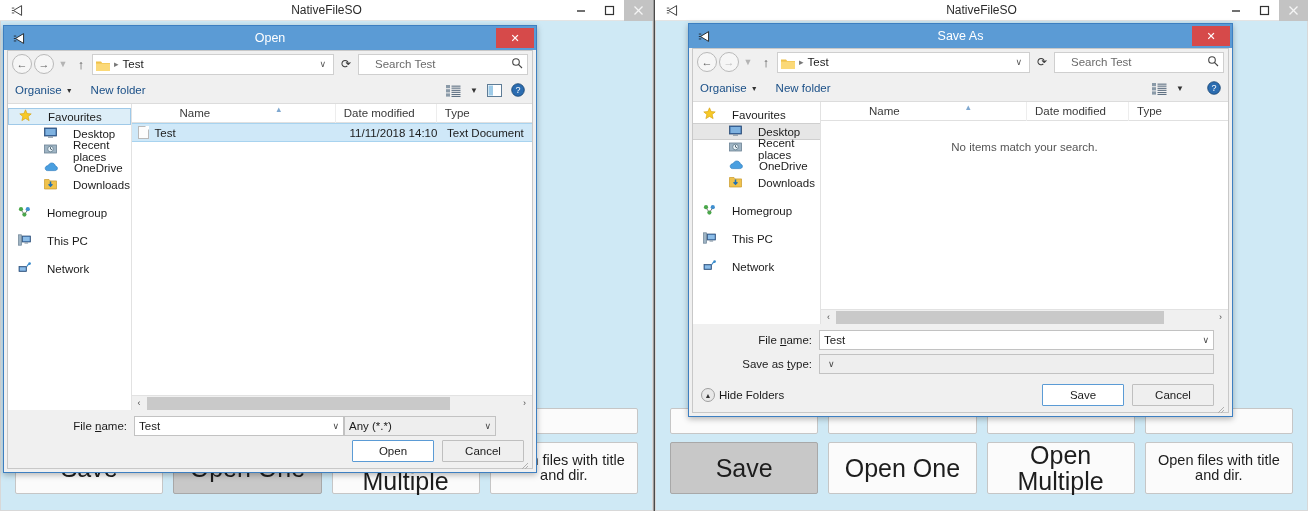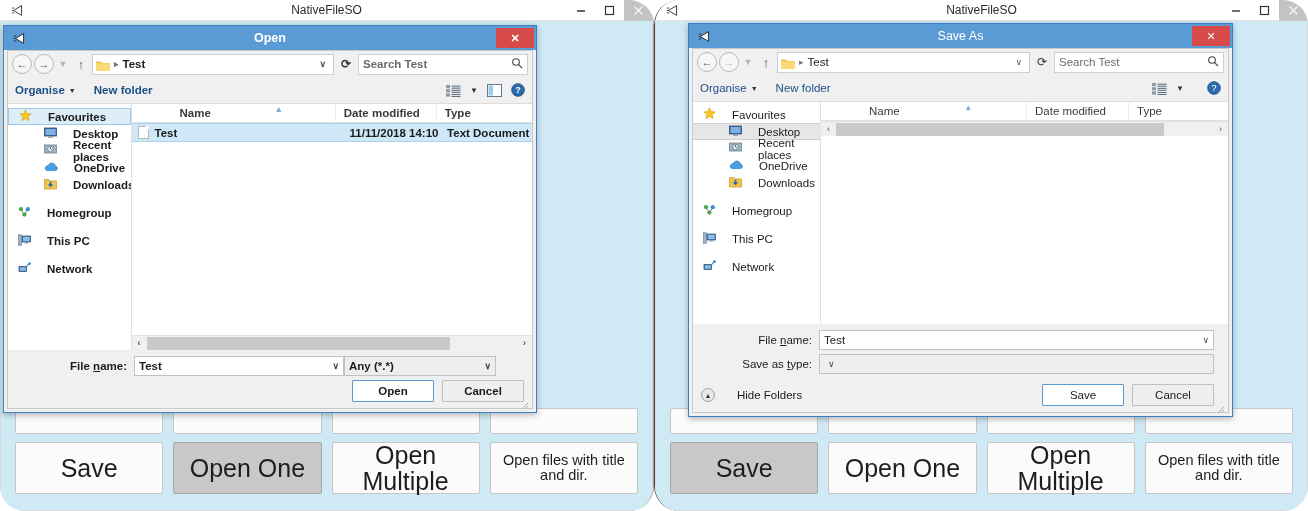--- a/index.html
+++ b/index.html
@@ -12,21 +12,20 @@
   }
   .screen { position: relative; width: 1308px; height: 511px; display: flex; }
 
   
   .app-window {
     position: relative;
     width: 654px; height: 511px;
     background: #f0f0f0;
     border-right: 1px solid #9a9a9a;
     overflow: hidden;
-    border-radius: 25px;
   }
   .app-window.right { border-right: none; border-left: 1px solid #4a4a4a; width: 654px; }
 
   .app-titlebar {
     height: 21px; background: #ffffff;
     display: flex; align-items: center;
     position: relative;
     border-bottom: 1px solid #e4e4e4;
   }
   .app-icon {
@@ -129,21 +128,21 @@
   .folder-ico { width: 14px; height: 12px; position: relative; flex: none; }
   .addr-sep { color: #777; font-size: 9px; }
   .addr-text { font-size: 11.5px; color: #1b1b1b; flex: 1 1 auto; }
   .addr-drop { color: #555; font-size: 9px; padding: 0 4px; }
   .refresh-btn { width: 20px; text-align: center; color: #3a3a3a; font-size: 12px; }
   .search-box {
     width: 170px; height: 21px; background: #ffffff;
     border: 1px solid #cfcfcf;
     display: flex; align-items: center; padding: 0 4px;
   }
-  .search-ph { font-size: 11.5px; color: #6a6a6a; flex: 1 1 auto; }
+  .search-ph { font-size: 11.5px; color: #6a6a6a; flex: 1 1 auto; margin-left: 12px; }
   .search-ico { color: #4a4a4a; font-size: 11px; }
 
   
   .tool-row { height: 26px; display: flex; align-items: center; padding: 0 7px; background: #f0f0f0; }
   .tool-link { font-size: 11.5px; color: #1a4f87; margin-right: 18px; display: flex; align-items: center; gap: 4px; }
   .tool-link .tri { font-size: 7px; color: #333; }
   .tool-right { margin-left: auto; display: flex; align-items: center; gap: 9px; }
   .tool-ico { display: flex; align-items: center; }
 
   
@@ -207,21 +206,21 @@
   .combo .cd { font-size: 9px; color: #444; padding-left: 4px; }
   .combo.grey { background: #eeeeee; }
   .btn-line { display: flex; align-items: center; justify-content: flex-end; gap: 8px; margin-top: 2px; }
   .dlg-btn {
     width: 82px; height: 22px;
     background: #efefef; border: 1px solid #bfbfbf; border-radius: 1px;
     font-size: 11.5px; color: #1b1b1b;
     display: flex; align-items: center; justify-content: center;
   }
   .dlg-btn.default { background: #ffffff; border: 1px solid #5b9bd5; }
-  .hide-folders { display: flex; align-items: center; gap: 22px; font-size: 11.5px; color: #1b1b1b; }
+  .hide-folders { display: flex; align-items: center; gap: 4px; font-size: 11.5px; color: #1b1b1b; }
   .hf-circle {
     width: 14px; height: 14px; border-radius: 50%;
     background: #e8e8e8; border: 1px solid #9f9f9f;
     display: flex; align-items: center; justify-content: center;
     font-size: 7px; color: #333;
   }
   .grip { position: absolute; right: 3px; bottom: 2px; width: 10px; height: 10px; }
 </style>
 </head>
 <body>
@@ -267,21 +266,21 @@
         <div class="app-btn"></div>
         <div class="app-btn"></div>
       </div>
       <div class="btn-row main">
         <div class="app-btn">Save</div>
         <div class="app-btn active">Open One</div>
         <div class="app-btn">Open Multiple</div>
         <div class="app-btn small">Open files with title and dir.</div>
       </div>
 
-      <div class="dialog" style="left:2px; top:4px; width:534px; height:388px;font-weight:bold;">
+      <div class="dialog" style="left:2px; top:4px; width:534px; height:448px;">
         <div class="dlg-titlebar">
           <div class="dlg-icon">
             <svg width="13" height="13" viewBox="0 0 16 16">
               <polygon points="13,2 13,14 3,8" fill="#ffffff" stroke="#1b1b1b" stroke-width="1.1"></polygon>
               <line x1="1" y1="5" x2="4" y2="5" stroke="#1b1b1b" stroke-width="1"></line>
               <line x1="1" y1="8" x2="3" y2="8" stroke="#1b1b1b" stroke-width="1"></line>
               <line x1="1" y1="11" x2="4" y2="11" stroke="#1b1b1b" stroke-width="1"></line>
             </svg>
           </div>
           <div class="dlg-title">Open</div>
@@ -708,20 +707,23 @@
               </div>
             </div>
 
             <div class="filepane">
               <div class="col-head">
                 <div class="col" style="width:205px;">Name</div>
                 <div class="col" style="width:102px;">Date modified</div>
                 <div class="col" style="width:100px;">Type</div>
                 <div class="sort-arrow">▴</div>
               </div>
+              <div class="rows">
+                <div class="empty-msg">No items match your search.</div>
+              </div>
               <div class="hscroll">
                 <div class="hs-arrow">‹</div>
                 <div class="hs-track">
                   <div class="hs-thumb" style="width:87%;"></div>
                 </div>
                 <div class="hs-arrow">›</div>
               </div>
             </div>
           </div>
 

